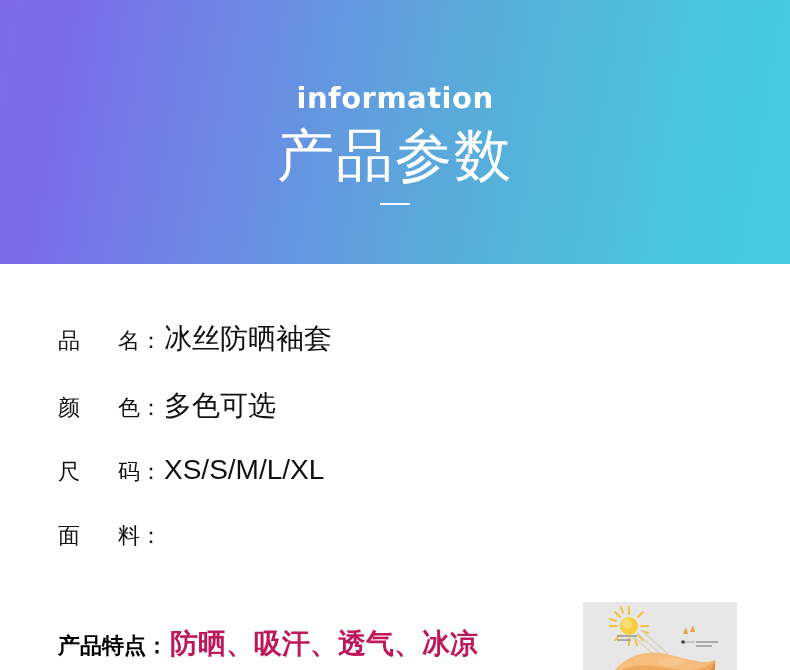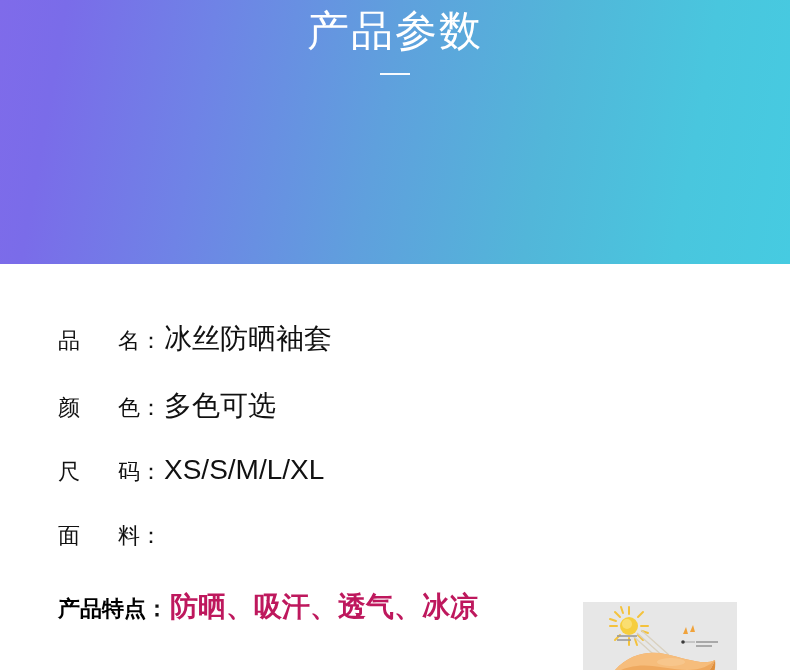--- a/index.html
+++ b/index.html
@@ -44,26 +44,26 @@
     font-weight: bold;
     letter-spacing: 0.5px;
     color: #ffffff;
     line-height: 1;
     font-family: "DejaVu Sans", "Liberation Sans", sans-serif;
     text-rendering: geometricPrecision;
   }
 
   .banner-title {
     margin-top: 12px;
-    font-size: 42px;
+    font-size: 57px;
     font-weight: 400;
     letter-spacing: 2px;
     color: #ffffff;
     line-height: 1.08;
-    font-family: Liberation Mono, monospace;
+    font-family: Liberation Sans, sans-serif;
   }
 
   .banner-rule {
     margin: 16px auto 0 auto;
     width: 30px;
     height: 2px;
     background: #ffffff;
     opacity: 0.95;
   }
 
@@ -86,20 +86,21 @@
     display: flex;
     align-items: baseline;
     height: 67px;
     font-size: 22px;
     color: #1a1a1a;
   }
 
   .spec-row.feature {
     height: auto;
     font-weight: bold;
+    margin-top: 37px;
   }
 
   .spec-label {
     display: inline-flex;
     justify-content: space-between;
     width: 82px;
     flex: 0 0 82px;
     font-size: 22px;
     color: #111111;
     letter-spacing: 0;
@@ -160,20 +161,21 @@
     height: 100%;
   }
 </style>
 </head>
 <body>
 
 <div class="page">
 
   <div class="banner">
     <div class="banner-inner">
+      <div class="banner-eyebrow">information</div>
       <div class="banner-title">产品参数</div>
       <div class="banner-rule"></div>
     </div>
   </div>
 
   <div class="content">
 
     <div class="specs">
 
       <div class="spec-row">

